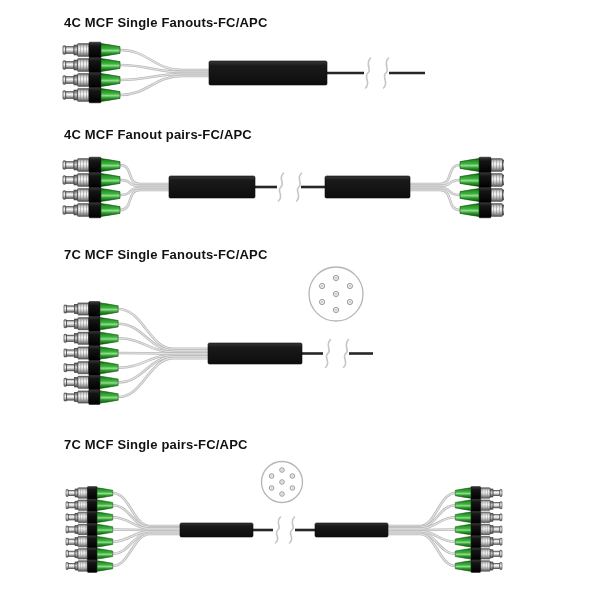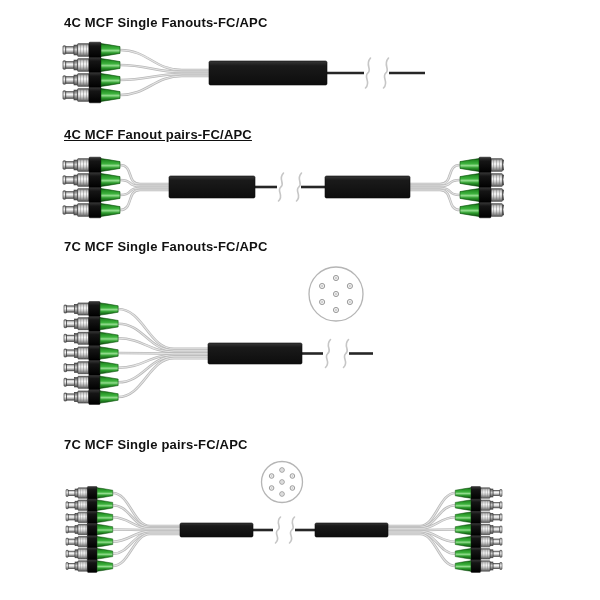--- a/index.html
+++ b/index.html
@@ -1,20 +1,20 @@
 <!DOCTYPE html>
 <html><head>
 <meta charset="utf-8">
 <style>
   html,body{margin:0;padding:0;background:#ffffff;}
   #canvas{position:relative;width:504px;height:600px;background:#ffffff;overflow:hidden;
           font-family:"Liberation Sans",sans-serif;}
   .sec-title{position:absolute;left:64px;font-weight:bold;font-size:13px;line-height:13px;
              color:#111;letter-spacing:0.2px;white-space:nowrap;}
-  #t0{top:16px;} #t1{top:128px;text-decoration:underline;} #t2{top:240px;text-align:center;} #t3{top:438px;}
+  #t0{top:16px;} #t1{top:128px;} #t2{top:248px;text-align:center;} #t3{top:438px;}
   #diagram{position:absolute;left:0;top:0;}
 </style>
 </head>
 <body>
 
 <div id="canvas">
   <div class="sec-title" id="t0">4C MCF Single Fanouts-FC/APC</div>
   <div class="sec-title" id="t1">4C MCF Fanout pairs-FC/APC</div>
   <div class="sec-title" id="t2">7C MCF Single Fanouts-FC/APC</div>
   <div class="sec-title" id="t3">7C MCF Single pairs-FC/APC</div>

